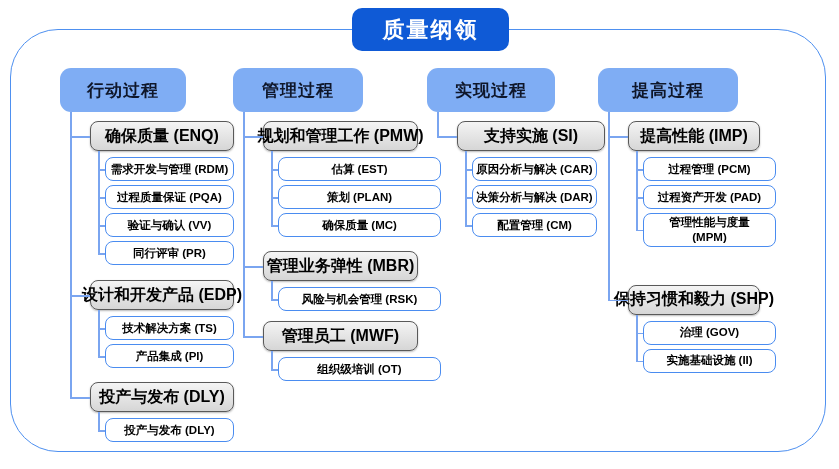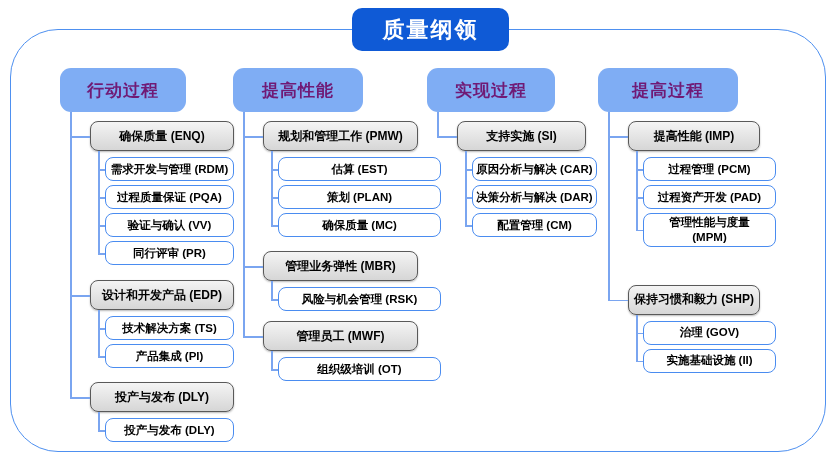--- a/index.html
+++ b/index.html
@@ -17,42 +17,42 @@
   
   .title-box{
     position:absolute;left:352px;top:8px;width:157px;height:43px;
     background:#0f5ad6;border-radius:10px;color:#ffffff;
     font-size:22px;font-weight:bold;letter-spacing:2px;
     display:flex;align-items:center;justify-content:center;z-index:3;
   }
   
   .column{position:absolute;top:68px;z-index:2;}
   .header-box{
-    height:44px;background:#7fadf4;border-radius:11px;color:#701a75;
+    height:44px;background:#7fadf4;border-radius:11px;color:#0f172a;
     font-size:17px;font-weight:bold;letter-spacing:1px;
     display:flex;align-items:center;justify-content:center;
   }
   .col-body{margin-left:10px;}
   .group{position:relative;padding:var(--pt,9px) 0 0 20px;}
   .group::before{
     content:'';position:absolute;left:0;top:0;width:1.5px;height:100%;
     background:#7aa5f0;
   }
   .group.last::before{height:calc(var(--pt,9px) + 15px);}
   .group::after{
     content:'';position:absolute;left:0;top:calc(var(--pt,9px) + 15px);
     width:20px;height:1.5px;background:#7aa5f0;
   }
   .group-box{
     height:30px;box-sizing:border-box;
     border:1.6px solid #595959;border-radius:8px;
     background:linear-gradient(#f4f4f4,#d6d6d6);
     box-shadow:0 1px 2px rgba(0,0,0,0.28);
     display:flex;align-items:center;justify-content:center;
-    font-size:12px;font-weight:bold;color:#000000;white-space:pre;
+    font-size:16px;font-weight:bold;color:#000000;white-space:pre;
   }
   .children{position:relative;margin-left:8px;padding-top:4px;}
   .children::before{
     content:'';position:absolute;left:0;top:0;width:1.5px;height:4px;
     background:#7aa5f0;
   }
   .child{position:relative;padding:2px 0 2px 7px;}
   .child::before{
     content:'';position:absolute;left:0;top:0;width:1.5px;height:100%;
     background:#7aa5f0;
@@ -65,21 +65,21 @@
   .leaf-box{
     min-height:24px;box-sizing:border-box;padding:1px 2px;
     border:1.4px solid #4a8cf0;border-radius:8px;background:#ffffff;
     display:flex;align-items:center;justify-content:center;text-align:center;
     font-size:11.5px;font-weight:bold;color:#000000;
     white-space:pre;line-height:1.3;
   }
   
   .c0{left:60px}  .c0 .header-box{width:126px} .c0 .group-box{width:144px} .c0 .leaf-box{width:129px}
   .c1{left:233px} .c1 .header-box{width:130px} .c1 .group-box{width:155px} .c1 .leaf-box{width:163px}
-  .c2{left:427px} .c2 .header-box{width:128px} .c2 .group-box{width:129px} .c2 .leaf-box{width:125px}
+  .c2{left:427px} .c2 .header-box{width:128px} .c2 .group-box{width:148px} .c2 .leaf-box{width:125px}
   .c3{left:598px} .c3 .header-box{width:140px} .c3 .group-box{width:132px} .c3 .leaf-box{width:133px}
   
   .pt13{--pt:13px}.pt12{--pt:12px}.pt8{--pt:8px}.pt36{--pt:36px}
 </style>
 </head>
 <body>
 
 <div class="frame"></div>
 <div class="title-box">质量纲领</div>
 
@@ -119,21 +119,21 @@
       <div class="children">
         <div class="child">
             <div class="leaf-box">投产与发布 (DLY)</div>
           </div>
       </div>
     </div>
   </div>
 </div>
 
 <div class="column c1">
-  <div class="header-box">提高性能</div>
+  <div class="header-box">管理过程</div>
   <div class="col-body">
     <div class="group">
       <div class="group-box">规划和管理工作 (PMW)</div>
       <div class="children">
         <div class="child">
             <div class="leaf-box">估算 (EST)</div>
           </div>
         <div class="child">
             <div class="leaf-box">策划 (PLAN)</div>
           </div>

